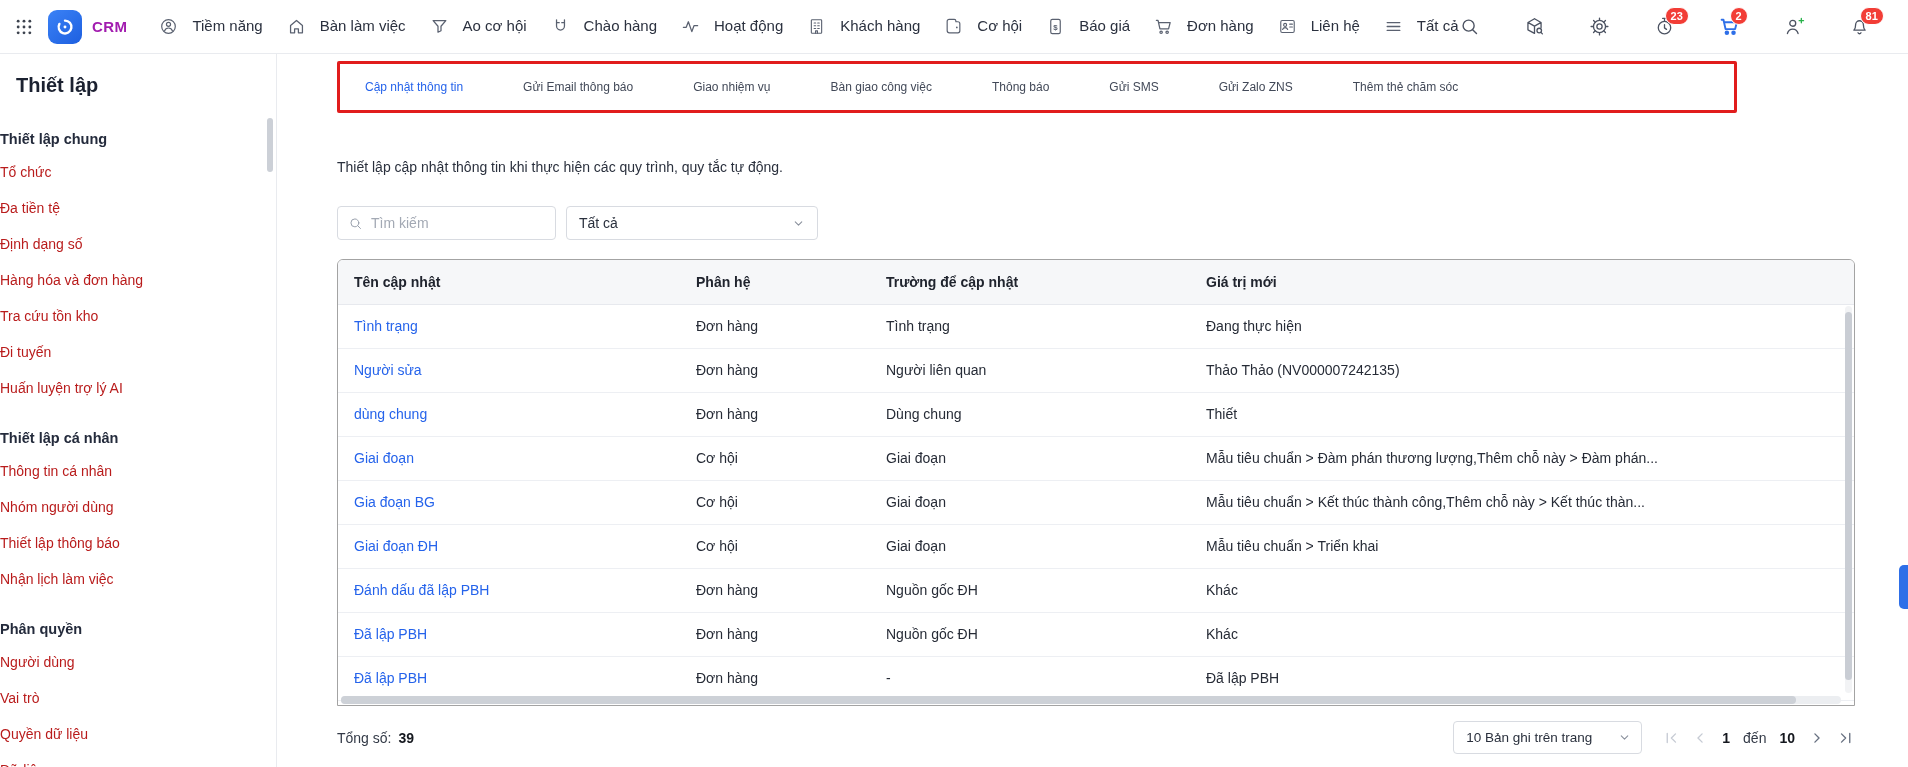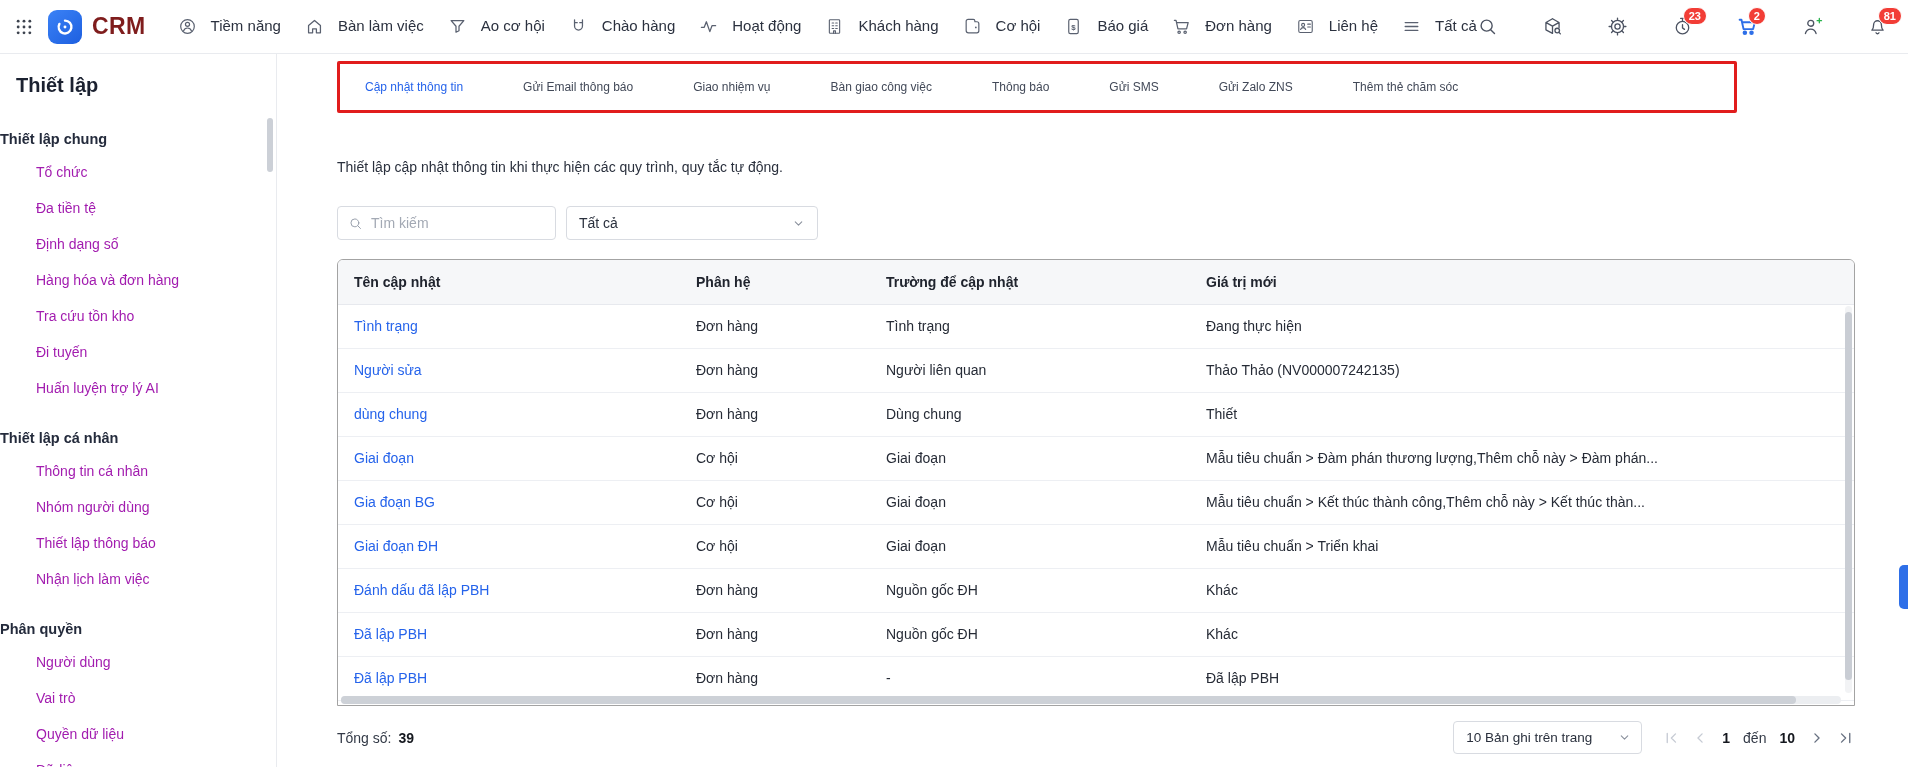--- a/index.html
+++ b/index.html
@@ -8,21 +8,21 @@
 
   
   .navbar{height:54px;display:flex;align-items:center;padding:0 18px 0 14px;
     border-bottom:1px solid #e9ebef;background:#fff;}
   .waffle{color:#3c424e;display:flex;margin-right:14px;cursor:pointer}
   .waffle svg{width:20px;height:20px}
   .logo{width:34px;height:34px;border-radius:9px;flex-shrink:0;
     background:linear-gradient(140deg,#3b82f6,#1d5fe0);
     display:flex;align-items:center;justify-content:center;margin-right:10px;cursor:pointer}
   .logo svg{width:22px;height:22px}
-  .brand{font-size:23px;font-weight:700;color:#7f1d1d;letter-spacing:.4px;margin-right:32px}
+  .brand{font-size:15px;font-weight:700;color:#a21caf;letter-spacing:.4px;margin-right:32px}
   .nav-menu{display:flex;align-items:center;gap:24px}
   .nav-item{display:flex;gap:14px;font-size:15px;color:#2b313f;
     cursor:pointer;white-space:nowrap}
   .nav-item .ic{color:#5a6170;display:flex}
   .nav-item .ic svg{width:19px;height:19px}
   .nav-right{margin-left:auto;display:flex;align-items:center;gap:26px}
   #nav-right-icons{display:flex;align-items:center;gap:44px}
   .nav-ico{position:relative;color:#4c5362;display:flex;cursor:pointer}
   .nav-ico svg{width:21px;height:21px}
   .nav-ico.cart-blue{color:#2e6fe8}
@@ -37,22 +37,22 @@
   
   .app{display:flex;height:713px}
   .sidebar{width:277px;border-right:1px solid #e9ebef;position:relative;flex-shrink:0;background:#fff}
   .sb-scroll{position:absolute;right:3px;top:64px;width:6px;height:54px;border-radius:3px;
     background:#ccd0d7;cursor:pointer}
   .sb-title{margin:20px 0 0 16px;font-size:20px;line-height:23px;font-weight:700;color:#1b2130}
   .sb-section{margin-top:17px}
   .sb-section.first{margin-top:27px}
   .sb-label{padding-left:0;font-size:14.5px;font-weight:700;color:#242b3c;height:30px;
     display:flex;align-items:center}
-  .sb-item{height:36px;display:flex;align-items:center;padding-left:36px;font-size:14px;
-    color:#a21caf;cursor:pointer;white-space:nowrap}
+  .sb-item{height:36px;display:flex;align-items:center;font-size:14px;
+    color:#b91c1c;cursor:pointer;white-space:nowrap}
 
   .main{flex:1;position:relative;background:#fff}
   .redbox{position:absolute;left:60px;top:7px;width:1400px;height:52px;
     border:3px solid #e11d1d;border-radius:2px;pointer-events:none}
   .tabs{position:absolute;left:88px;top:7px;height:52px;display:flex;align-items:center;gap:60px}
   .tab{font-size:12px;color:#424958;cursor:pointer;white-space:nowrap}
   .tab.active{color:#2563eb}
 
   .content{position:absolute;left:60px;top:63px;width:1518px}
   .desc{margin-top:42px;font-size:14px;color:#2a303d}

